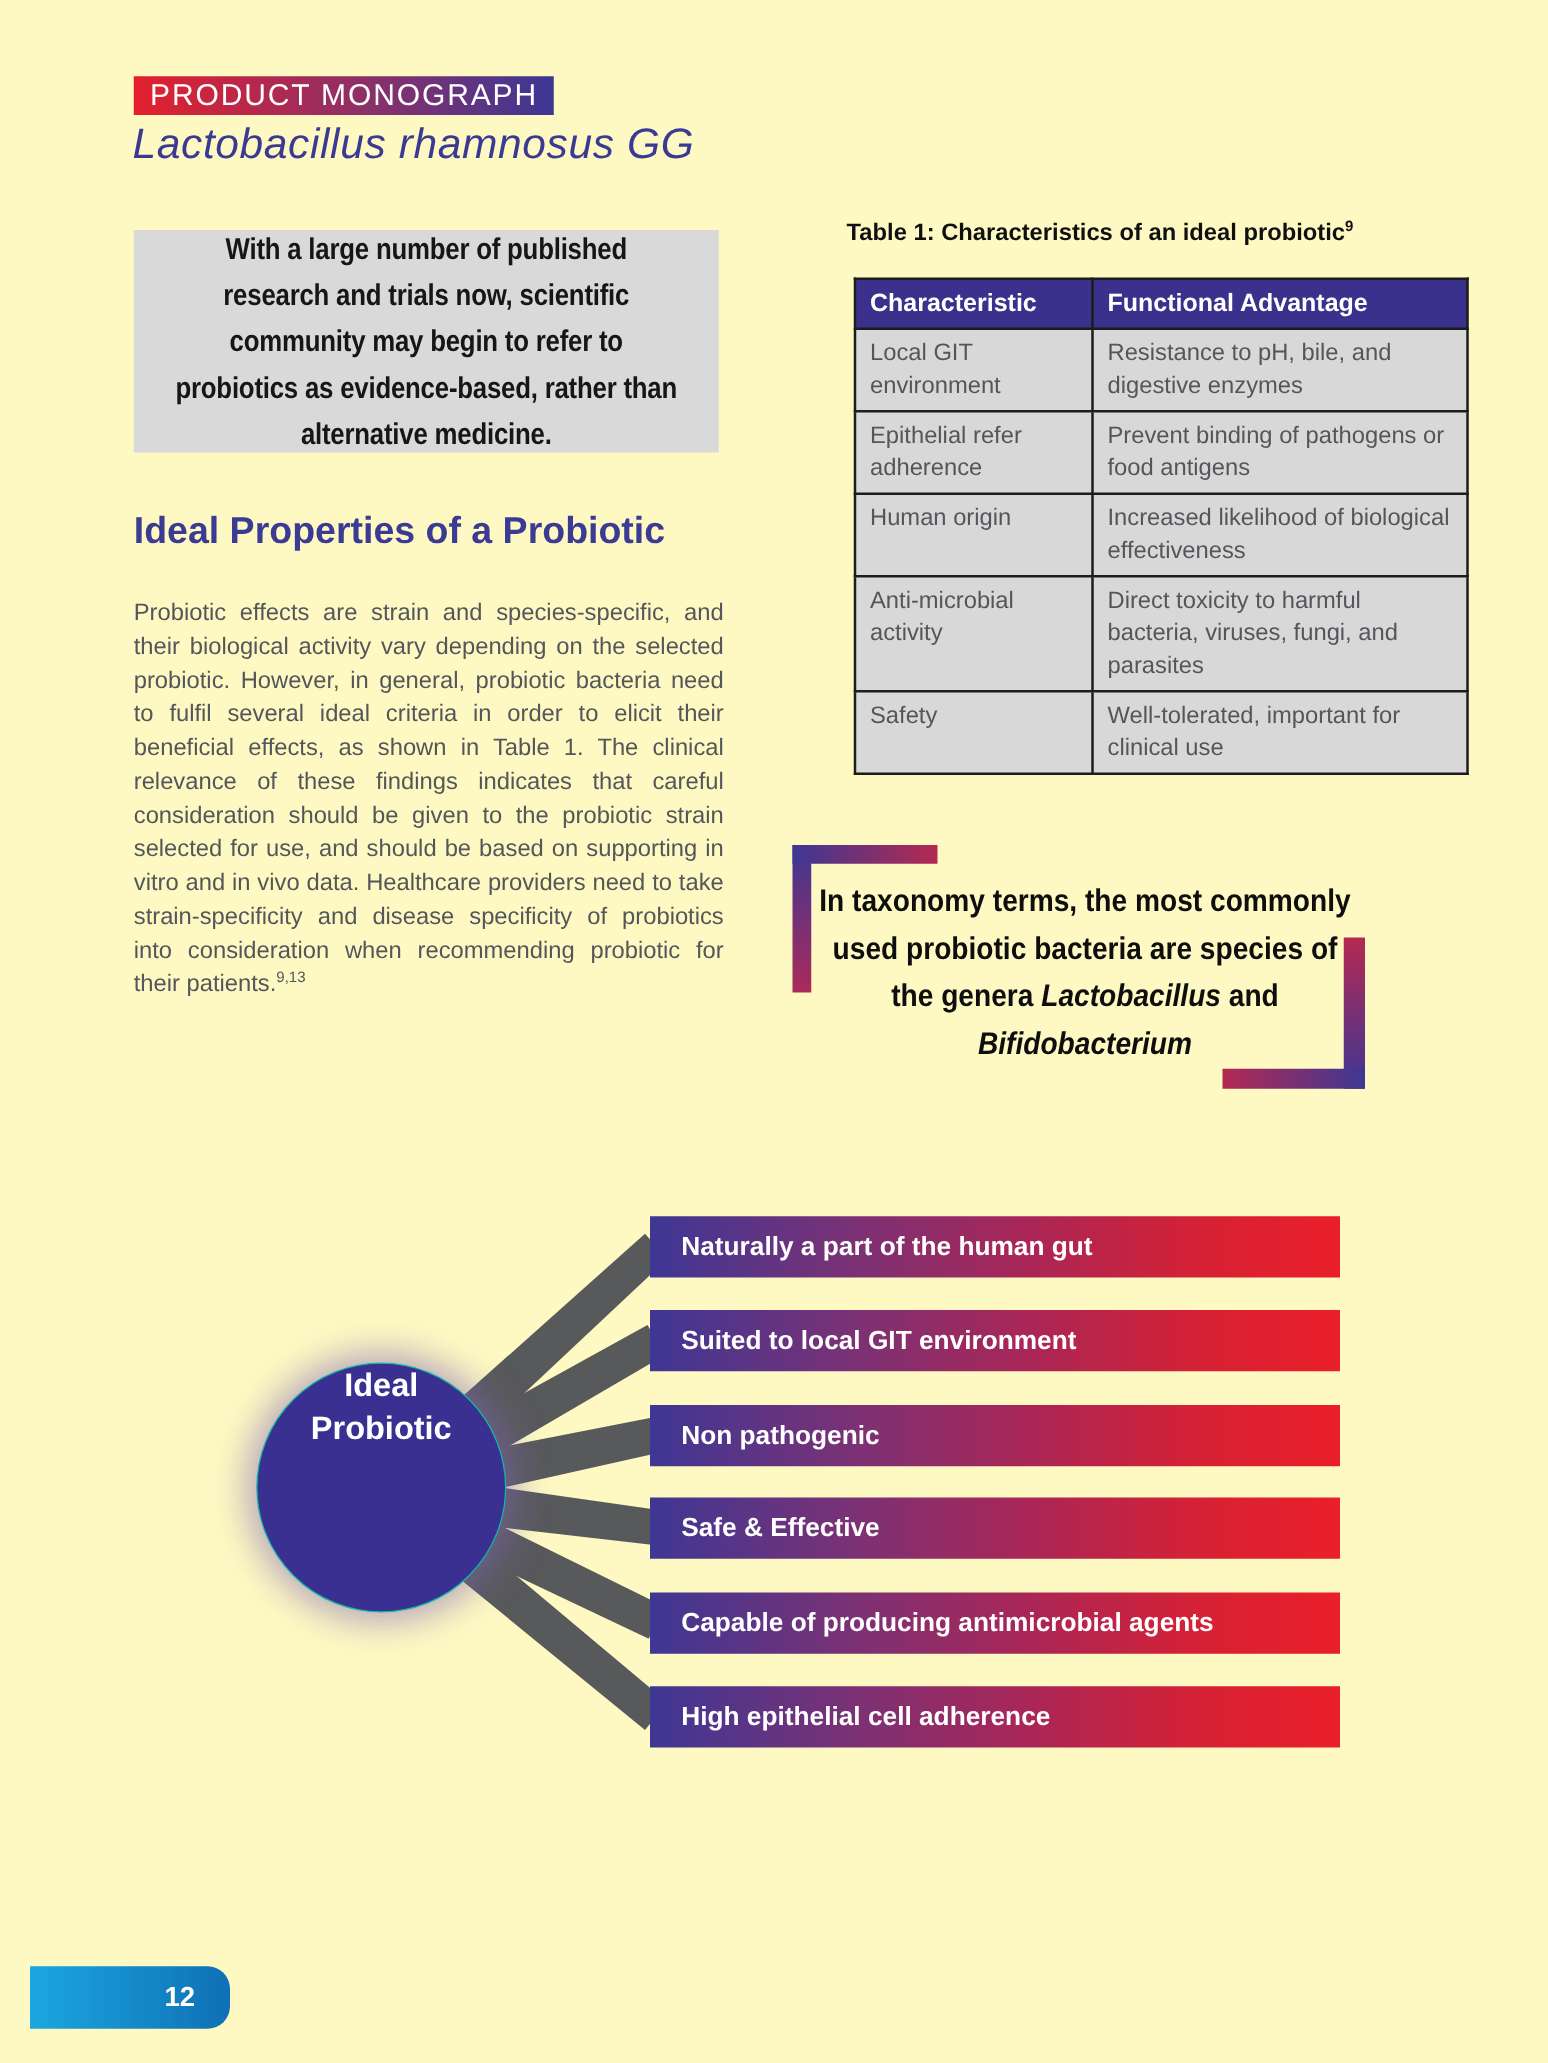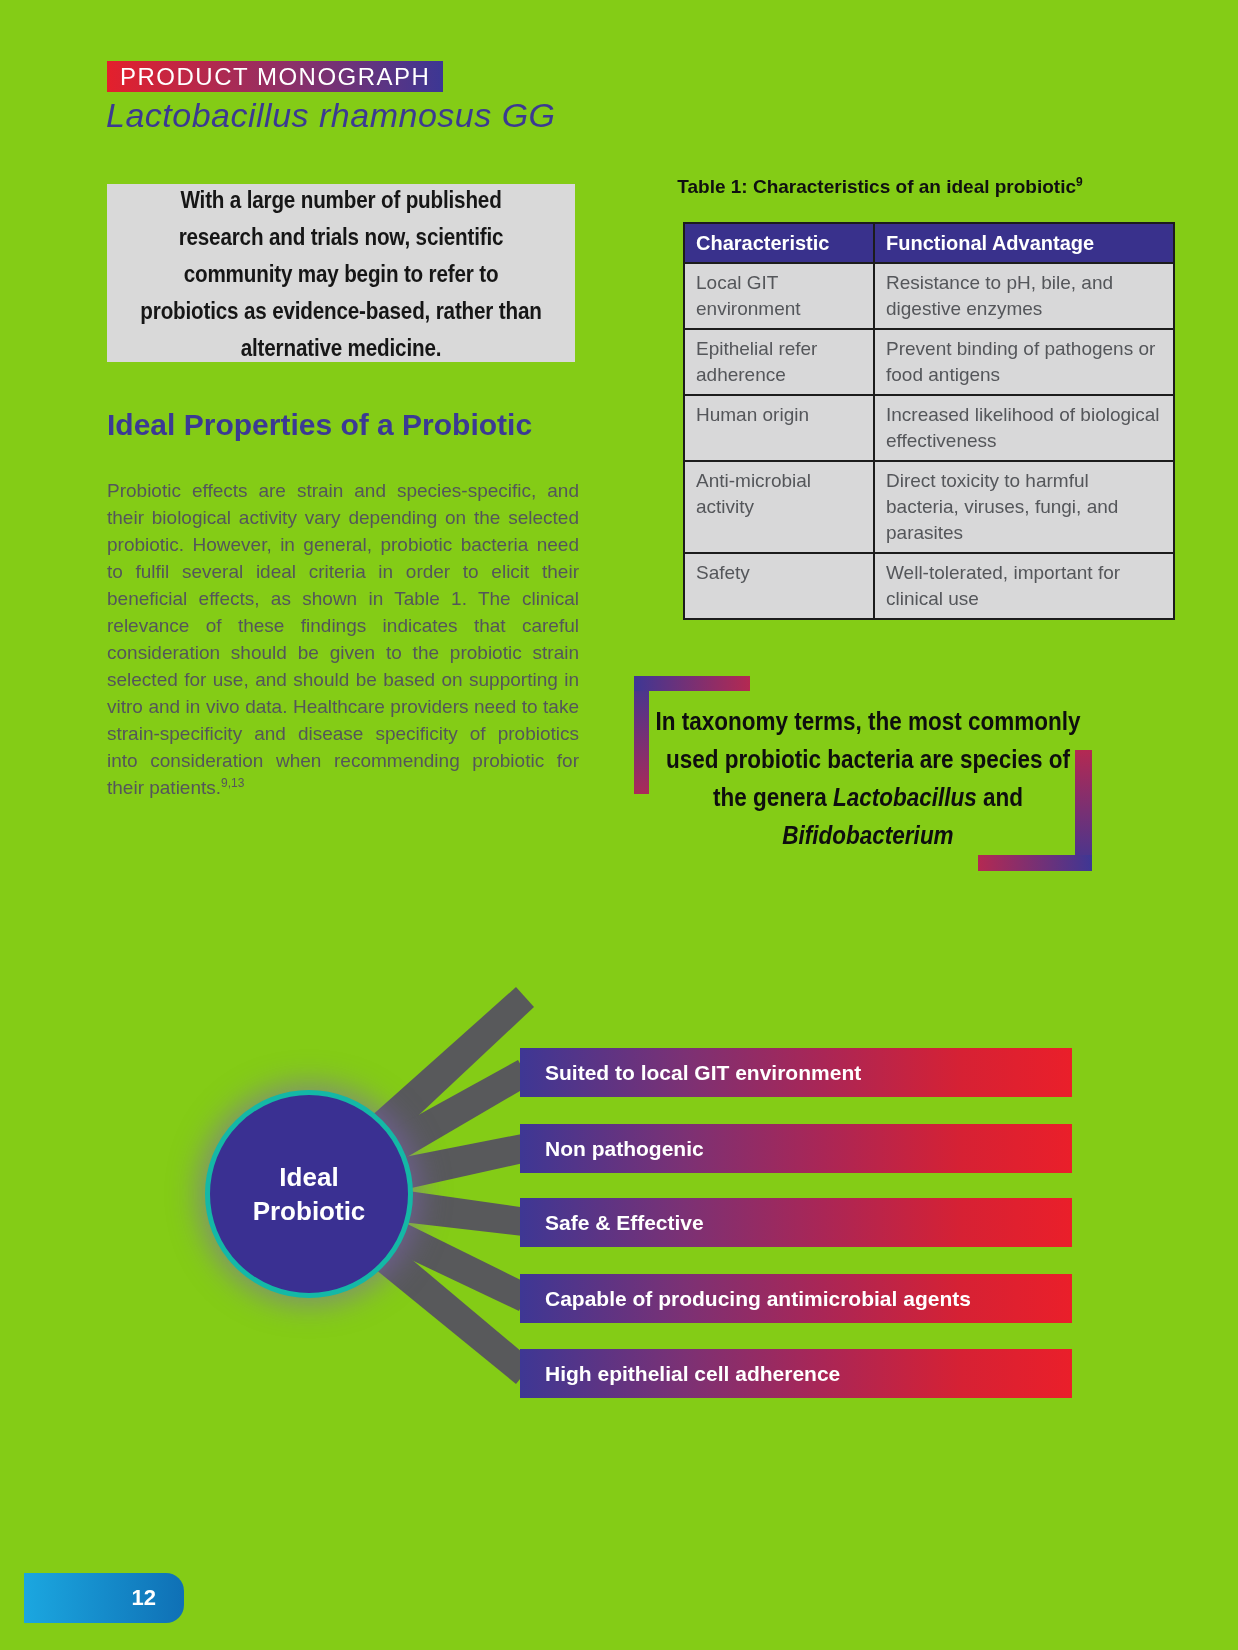--- a/index.html
+++ b/index.html
@@ -1,17 +1,17 @@
 <!DOCTYPE html>
 <html><head>
 <meta charset="utf-8">
 <style>
   html,body { margin:0; padding:0; background:#ffffff; }
   .page {
-    position:relative; width:1238px; height:1650px; background:#84cc16;
+    position:relative; width:1238px; height:1650px; background:#fef9c3;
     font-family:"Liberation Sans", sans-serif; overflow:hidden;
   }
 
   
   .badge {
     position:absolute; left:107px; top:61px; height:31px; padding:0 13px;
     display:flex; align-items:center;
     background:linear-gradient(90deg,#e4202c 0%,#8c3069 55%,#3c3794 100%);
     color:#ffffff; font-size:24px; letter-spacing:1.5px;
   }
@@ -68,23 +68,23 @@
   .taxo-text {
     position:absolute; left:628px; top:702px; width:480px;
     transform:scaleX(0.9); transform-origin:center top;
     font-size:25px; font-weight:bold; line-height:38px; color:#0e0e0e; text-align:center;
   }
 
   
   .diagram-svg { position:absolute; left:0; top:920px; z-index:0; }
   .hub {
     position:absolute; left:205px; top:1090px; width:198px; height:198px;
-    border-radius:50%; background:#3a3092; border:5px solid #14b8a6;
+    border-radius:50%; background:#3a3092; border:1px solid #14b8a6;
     box-shadow:0 0 28px 8px rgba(126,100,180,0.55);
-    display:flex; align-items:center; justify-content:center; text-align:center;
+    display:flex; justify-content:center; text-align:center;
     color:#ffffff; font-size:26px; font-weight:bold; line-height:34px; z-index:2;
   }
   .bar {
     position:absolute; left:520px; width:552px; height:49px;
     background:linear-gradient(90deg,#3e3794 0%,#7c3174 30%,#aa2656 55%,#d62134 80%,#ea1f2a 100%);
     color:#ffffff; font-size:21px; font-weight:bold;
     display:flex; align-items:center; padding-left:25px; box-sizing:border-box; z-index:1;
   }
   .bar-1 { top:973px; }  .bar-2 { top:1048px; } .bar-3 { top:1124px; }
   .bar-4 { top:1198px; } .bar-5 { top:1274px; } .bar-6 { top:1349px; }
@@ -177,20 +177,21 @@
     <polygon fill="#58595b" points="373,307 534,442 516,464 353,331"></polygon>
   </svg>
 
   <div class="hub">
     <div>
       <div>Ideal</div>
       <div>Probiotic</div>
     </div>
   </div>
 
+  <div class="bar bar-1">Naturally a part of the human gut</div>
   <div class="bar bar-2">Suited to local GIT environment</div>
   <div class="bar bar-3">Non pathogenic</div>
   <div class="bar bar-4">Safe &amp; Effective</div>
   <div class="bar bar-5">Capable of producing antimicrobial agents</div>
   <div class="bar bar-6">High epithelial cell adherence</div>
 
   <div class="page-tab">
     <span>12</span>
   </div>
 

